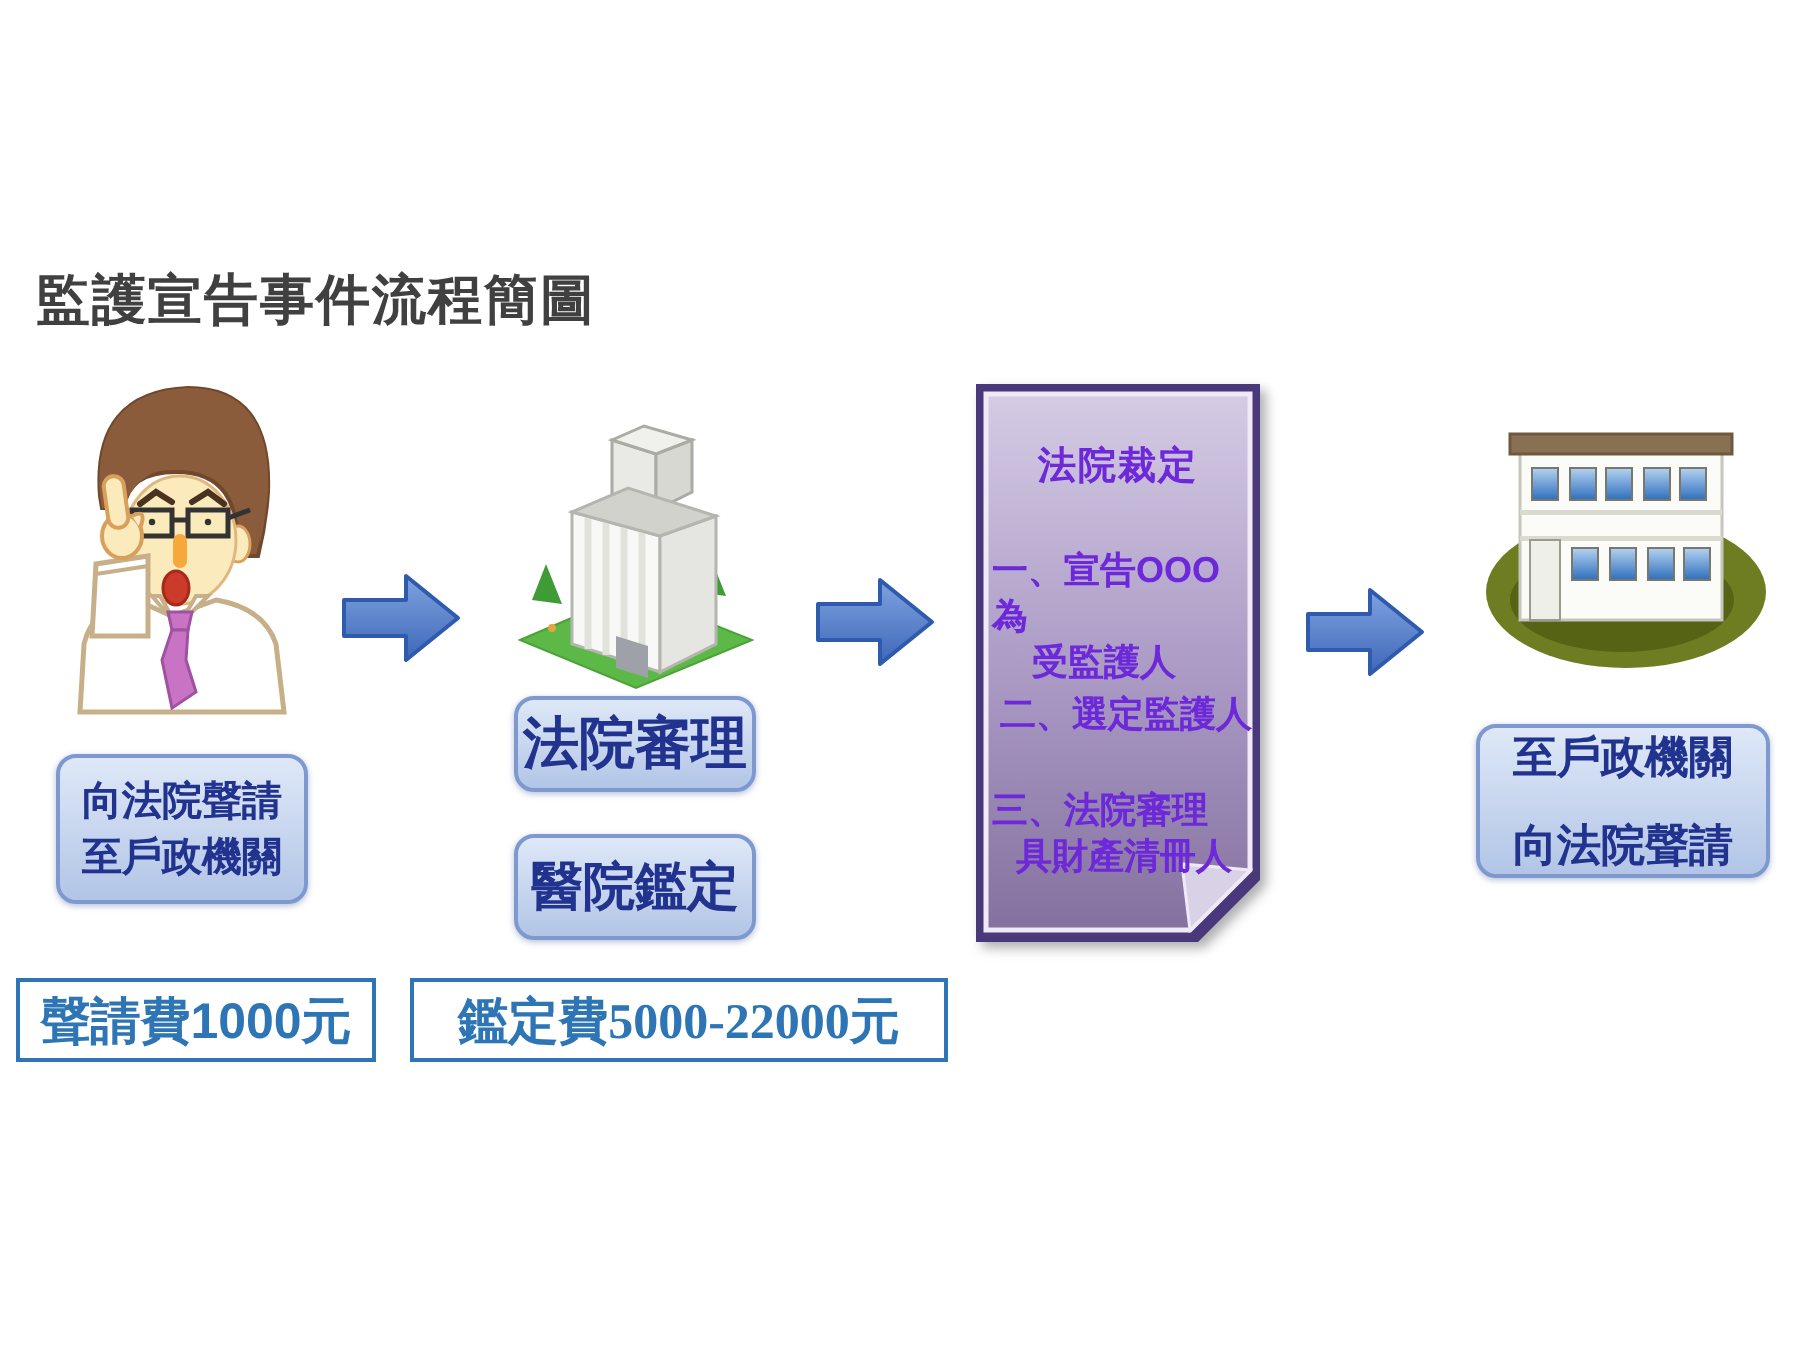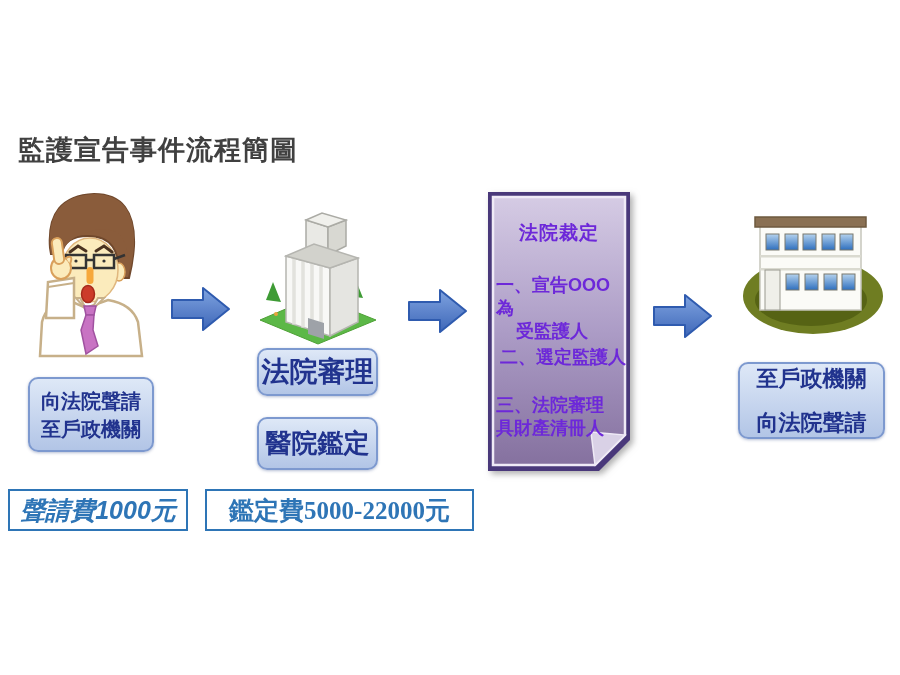--- a/index.html
+++ b/index.html
@@ -15,21 +15,21 @@
            align-items:center;justify-content:center;text-align:center;
            box-shadow:0 1px 3px rgba(90,110,160,0.45);}
   #apply-box{left:28px;top:377px;width:122px;height:71px;font-size:20px;line-height:1.4;}
   #court-review-box{left:257px;top:348px;width:117px;height:44px;font-size:28px;}
   #hospital-box{left:257px;top:417px;width:117px;height:49px;font-size:26px;}
   #register-box{left:738px;top:362px;width:143px;height:73px;font-size:22px;line-height:1.45;gap:12px;}
 
   .feebox{position:absolute;top:489px;height:38px;border:2px solid #2E75B6;background:#ffffff;
           color:#2E75B6;font-weight:bold;font-size:25px;display:flex;align-items:center;
           justify-content:center;white-space:nowrap;}
-  #fee1{left:8px;width:176px;font-style:italic;}
+  #fee1{left:8px;width:176px;}
   #fee2{left:205px;width:265px;font-family:Liberation Serif, serif;}
 
   .illu{position:absolute;}
   #person-illu{left:24px;top:188px;}
   #court-illu{left:254px;top:192px;}
   #office-illu{left:736px;top:196px;}
   .arrow{position:absolute;}
   #arrow1{left:170px;top:283px;}
   #arrow2{left:407px;top:285px;}
   #arrow3{left:652px;top:290px;}
@@ -37,21 +37,21 @@
   #ruling-panel{position:absolute;left:486px;top:190px;width:146px;height:282px;}
   #ruling-panel .scroll-bg{position:absolute;left:0;top:0;
           filter:drop-shadow(3px 3px 3px rgba(110,110,110,0.55));}
   .ruling-text{position:absolute;color:#6d28d9;font-weight:bold;}
   .ruling-heading{top:30px;left:0;width:100%;text-align:center;font-size:19px;letter-spacing:1px;}
   .ruling-item{font-size:18px;line-height:23px;left:10px;right:6px;}
   #ritem1{top:84px;}
   #ritem2{top:156px;left:14px;}
   #ritem3{top:204px;}
   .indent2{padding-left:20px;}
-  .indent1{padding-left:0;}
+  .indent1{padding-left:12px;}
 
   .hidden-defs{position:absolute;width:0;height:0;}
 </style>
 </head>
 <body>
 
 <svg class="hidden-defs" aria-hidden="true">
   <defs>
     <linearGradient id="agrad" x1="0" y1="0" x2="0" y2="1">
       <stop offset="0" stop-color="#7FA3E0"></stop>

